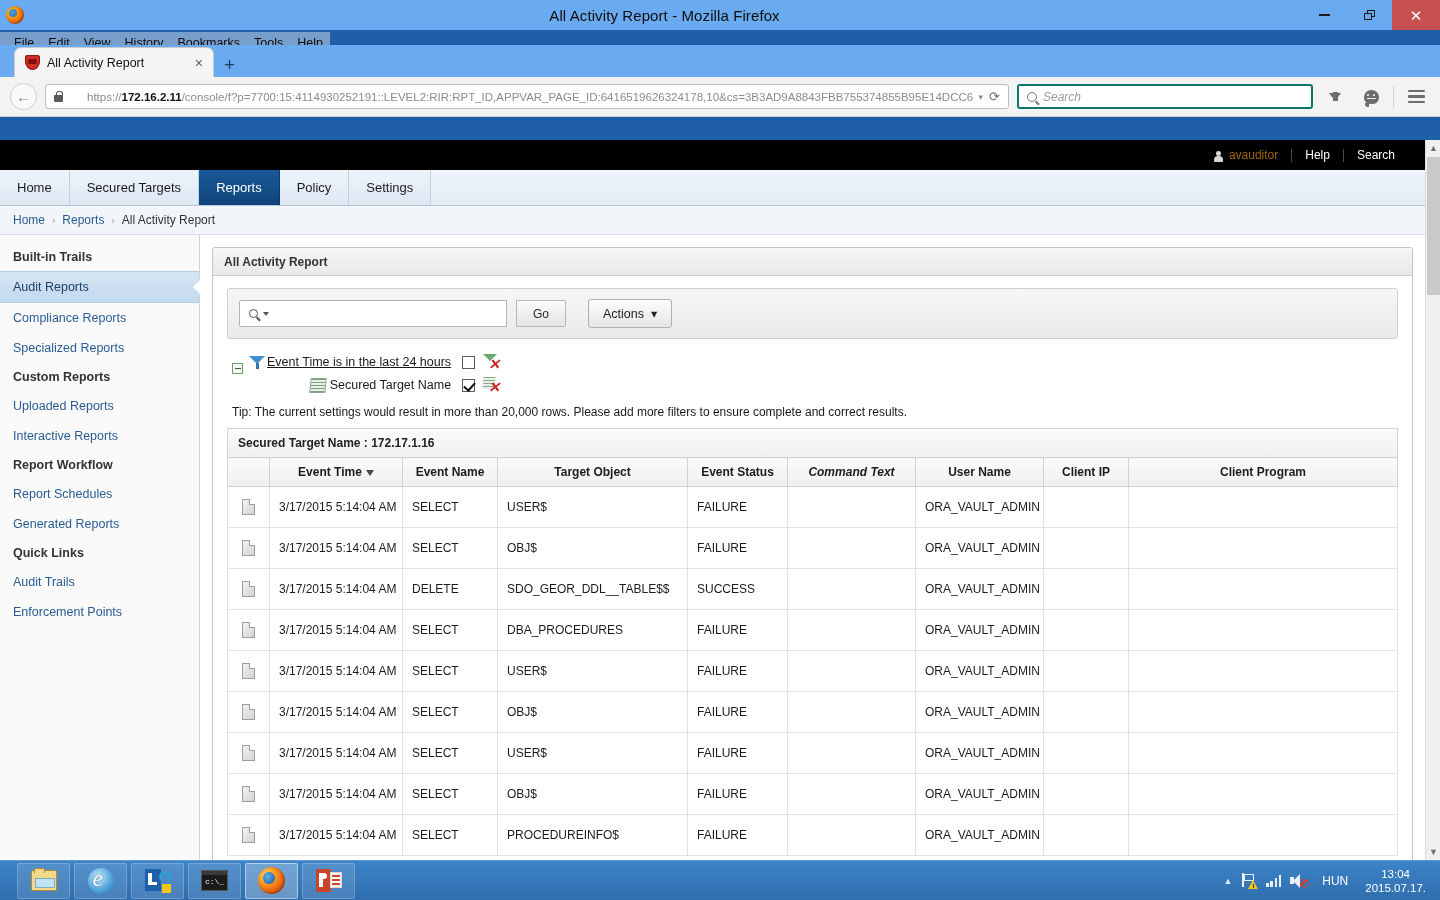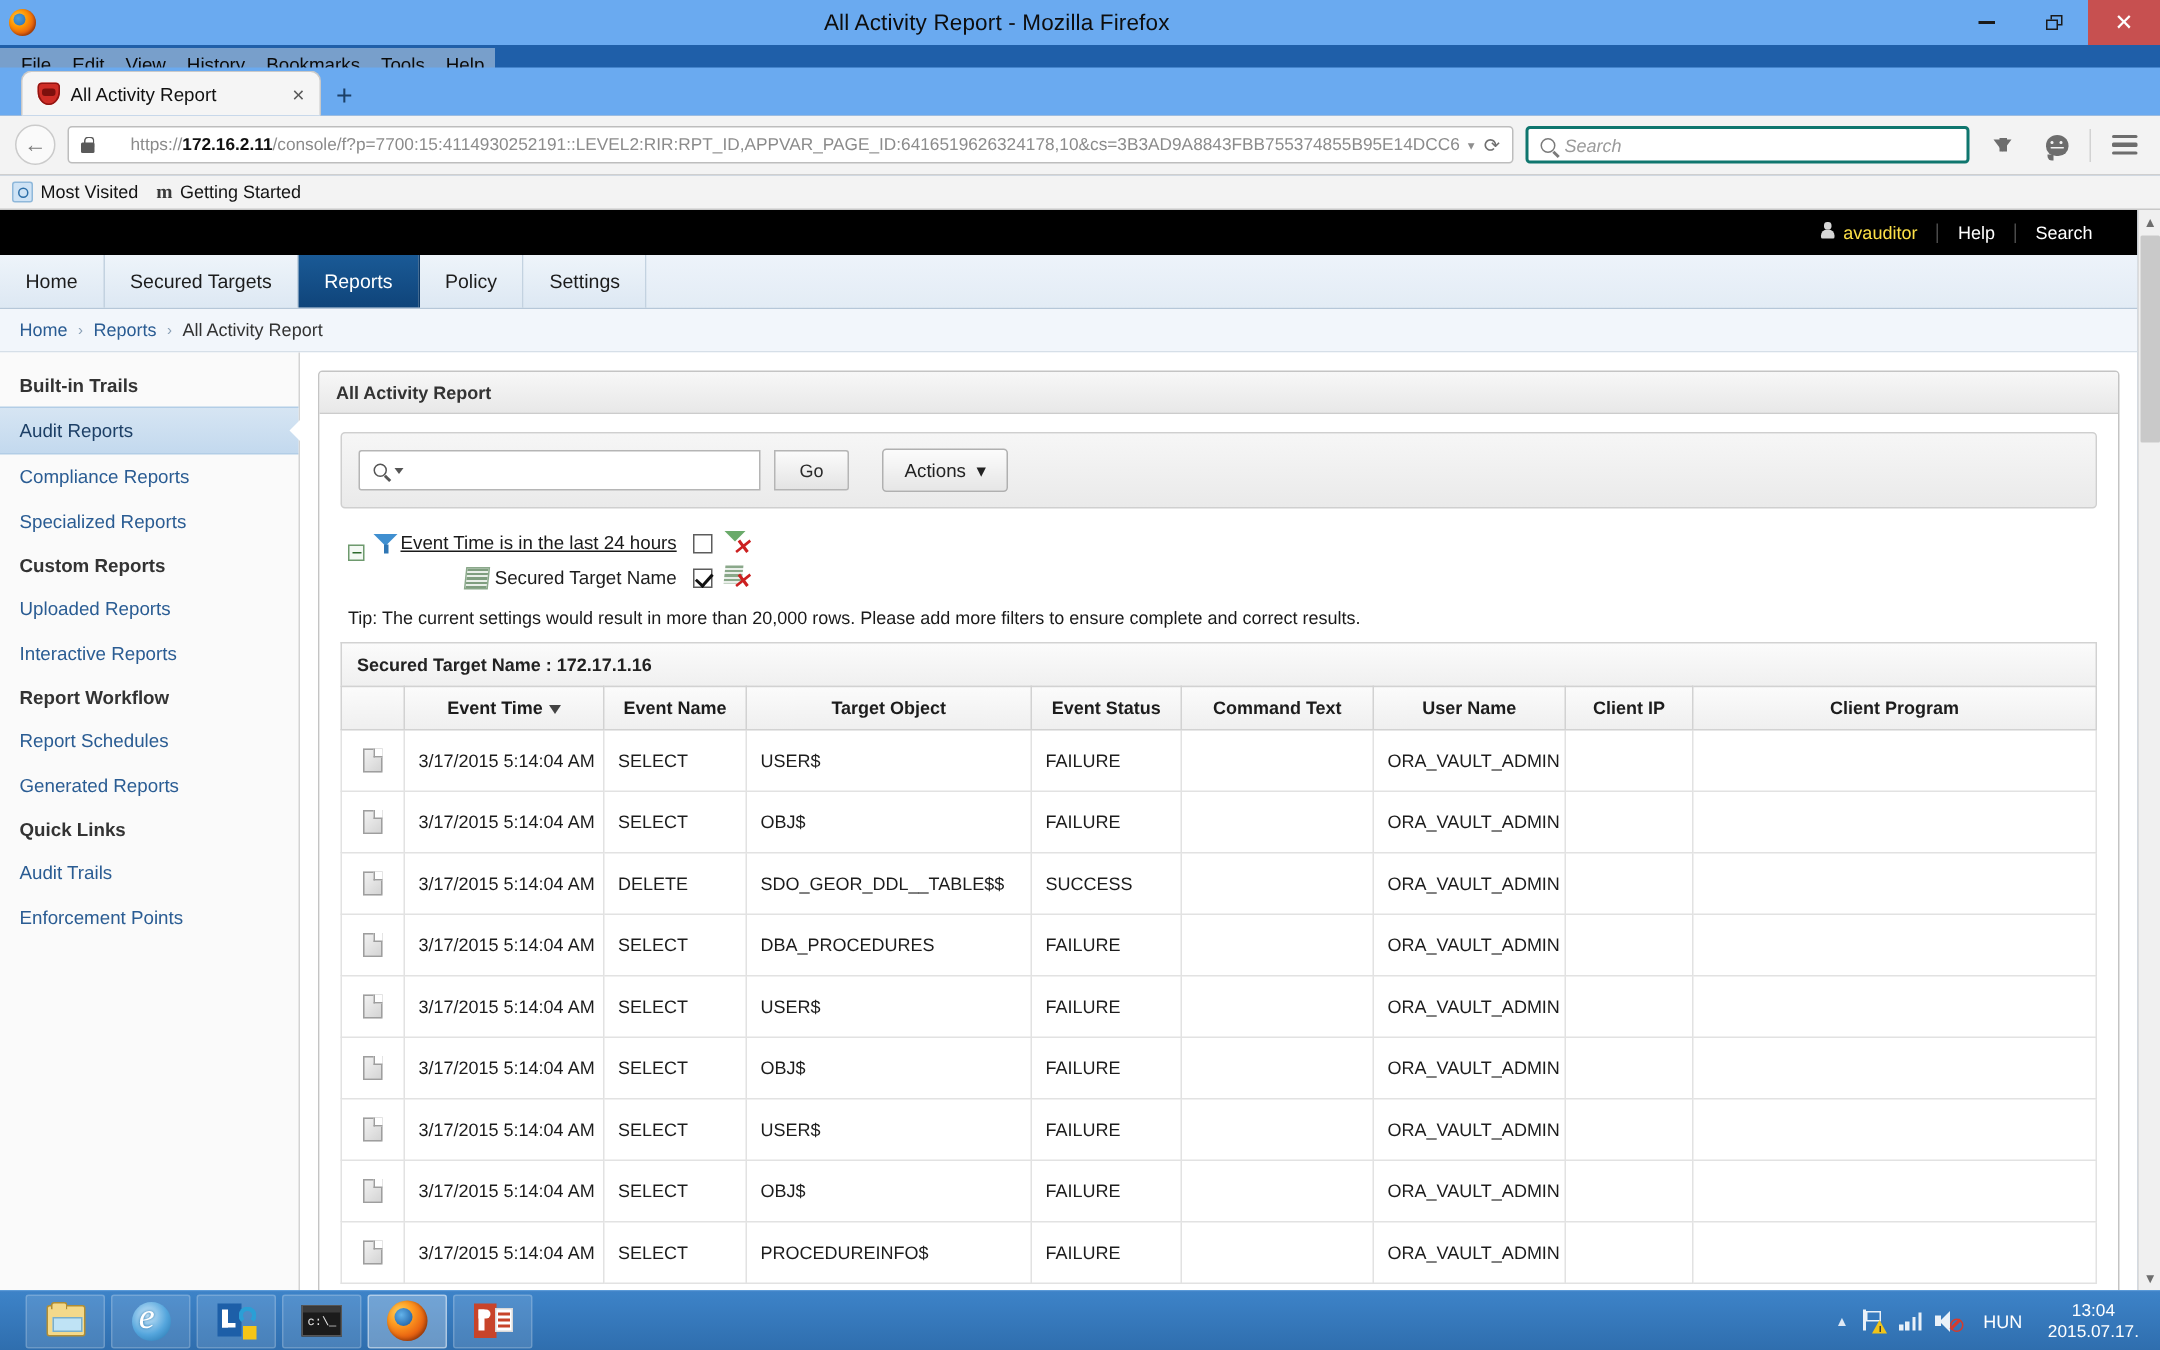--- a/index.html
+++ b/index.html
@@ -167,21 +167,21 @@
 
   
   .page {
     position: absolute; left: 0; top: 140px; width: 1425px; height: 720px;
     background: #fff; overflow: hidden;
   }
   .topbar-black {
     height: 30px; background: #000; display: flex; align-items: center;
     justify-content: flex-end; padding-right: 30px; gap: 0;
   }
-  .user-chip { display: flex; align-items: flex-start; gap: 6px; color: #fde047; font-size: 12px; }
+  .user-chip { display: flex; align-items: flex-end; gap: 6px; color: #a16207; font-size: 12px; }
   .user-glyph {
     width: 9px; height: 11px; position: relative;
   }
   .user-glyph::before {
     content: ""; position: absolute; left: 2.5px; top: 0; width: 4.5px; height: 4.5px;
     border-radius: 50%; background: #d6d6d6;
   }
   .user-glyph::after {
     content: ""; position: absolute; left: 0; bottom: 0; width: 9px; height: 6px;
     border-radius: 4px 4px 1px 1px; background: #d6d6d6;
@@ -351,21 +351,21 @@
     background: linear-gradient(#fbfbfb, #efefef);
     border: 1px solid #d2d2d2; border-top: 1px solid #d2d2d2;
     font-size: 12px; font-weight: 700; color: #1c1c1c; height: 29px;
     padding: 0 8px; text-align: center; white-space: nowrap;
   }
   table.report th.c-icon { width: 42px; }
   table.report th.c-time { width: 133px; }
   table.report th.c-ename { width: 95px; }
   table.report th.c-tobj { width: 190px; }
   table.report th.c-estat { width: 100px; }
-  table.report th.c-cmd { width: 128px; }
+  table.report th.c-cmd { width: 128px; font-style: italic; }
   table.report th.c-user { width: 128px; }
   table.report th.c-cip { width: 85px; }
   table.report td {
     border: 1px solid #e2e2e2; font-size: 12px; color: #1c1c1c;
     height: 41px; padding: 0 9px; white-space: nowrap; overflow: hidden;
   }
   td.cell-icon { text-align: center; padding: 0; }
   .doc-icon {
     display: inline-block; width: 13px; height: 16px;
     background: linear-gradient(135deg, #f2f2f2 0%, #d4d4d4 100%);
@@ -524,30 +524,20 @@
     <div class="nav-divider"></div>
     <div class="navicon">
         <span class="burger">
           <span></span>
           <span></span>
           <span></span>
         </span>
       </div>
   </div>
 
-  <div class="bookmarkbar">
-    <div class="bmk">
-      <span class="bmk-star"></span>
-      <span>Most Visited</span>
-    </div>
-    <div class="bmk">
-      <span class="bmk-m">m</span>
-      <span>Getting Started</span>
-    </div>
-  </div>
 
   <div class="page">
 
     <div class="topbar-black">
       <div class="user-chip">
         <span class="user-glyph"></span>
         <span>avauditor</span>
       </div>
       <span class="tb-sep"></span>
       <span class="tb-link">Help</span>

